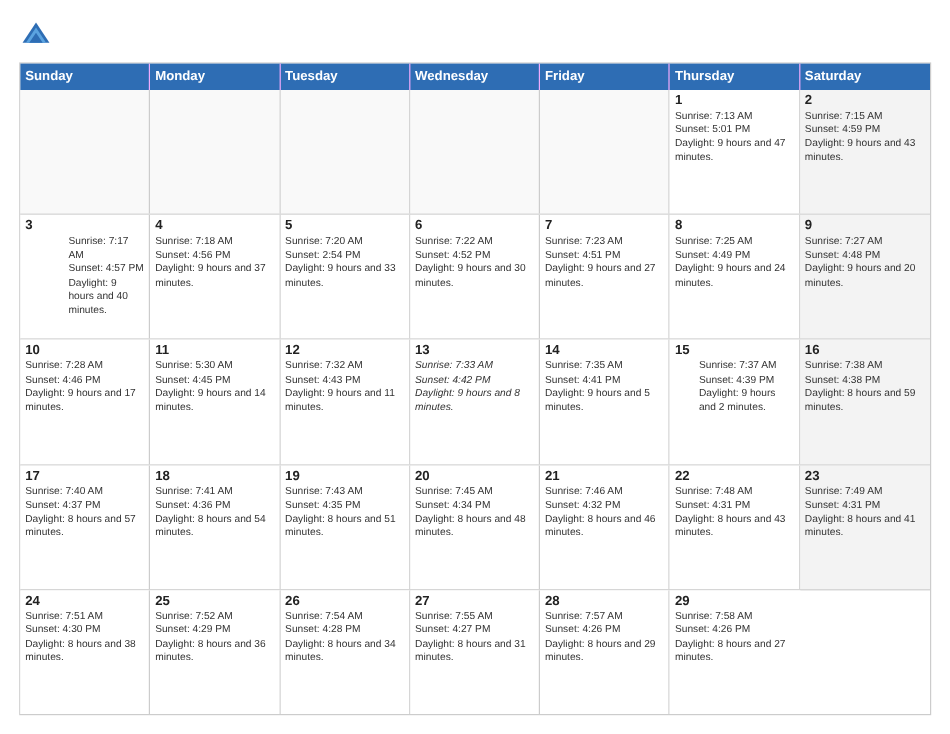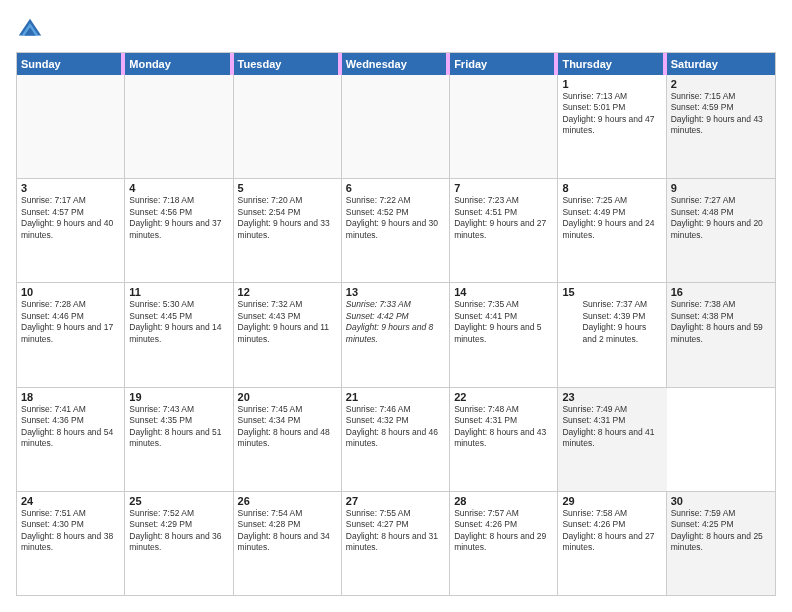--- a/index.html
+++ b/index.html
@@ -70,21 +70,21 @@
       display: grid;
       grid-template-columns: repeat(7, 1fr);
       background: #2e6db4;
     }
     .cal-header-cell {
       color: #fff;
       font-size: 11px;
       font-weight: bold;
       padding: 5px 4px;
       text-align: left;
-      border-right: 4px solid #f0abfc;
+      border-right: 1px solid #f0abfc;
     }
     .cal-header-cell:last-child { border-right: none; }
     .cal-body {
       flex: 1;
       display: flex;
       flex-direction: column;
     }
     .cal-row {
       display: grid;
       grid-template-columns: repeat(7, 1fr);
@@ -165,21 +165,21 @@
           <div class="cal-cell shaded">
             <span class="day-num">2</span>
             <div class="cell-text" style="white-space: pre-line;">Sunrise: 7:15 AM
 Sunset: 4:59 PM
 Daylight: 9 hours and 43 minutes.</div>
           </div>
         </div>
         <div class="cal-row">
           <div class="cal-cell">
             <span class="day-num">3</span>
-            <div class="cell-text" style="white-space: pre-line;">Sunrise: 7:17 AM
+            <div class="cell-text" style="white-space: pre-line; margin-left: 36px;">Sunrise: 7:17 AM
 Sunset: 4:57 PM
 Daylight: 9 hours and 40 minutes.</div>
           </div>
           <div class="cal-cell">
             <span class="day-num">4</span>
             <div class="cell-text" style="white-space: pre-line;">Sunrise: 7:18 AM
 Sunset: 4:56 PM
 Daylight: 9 hours and 37 minutes.</div>
           </div>
           <div class="cal-cell">
@@ -252,20 +252,26 @@
           </div>
           <div class="cal-cell shaded">
             <span class="day-num">16</span>
             <div class="cell-text" style="white-space: pre-line;">Sunrise: 7:38 AM
 Sunset: 4:38 PM
 Daylight: 8 hours and 59 minutes.</div>
           </div>
         </div>
         <div class="cal-row">
           <div class="cal-cell">
+            <span class="day-num">17</span>
+            <div class="cell-text" style="white-space: pre-line;">Sunrise: 7:40 AM
+Sunset: 4:37 PM
+Daylight: 8 hours and 57 minutes.</div>
+          </div>
+          <div class="cal-cell">
             <span class="day-num">18</span>
             <div class="cell-text" style="white-space: pre-line;">Sunrise: 7:41 AM
 Sunset: 4:36 PM
 Daylight: 8 hours and 54 minutes.</div>
           </div>
           <div class="cal-cell">
             <span class="day-num">19</span>
             <div class="cell-text" style="white-space: pre-line;">Sunrise: 7:43 AM
 Sunset: 4:35 PM
 Daylight: 8 hours and 51 minutes.</div>
@@ -325,22 +331,16 @@
             <div class="cell-text" style="white-space: pre-line;">Sunrise: 7:57 AM
 Sunset: 4:26 PM
 Daylight: 8 hours and 29 minutes.</div>
           </div>
           <div class="cal-cell">
             <span class="day-num">29</span>
             <div class="cell-text" style="white-space: pre-line;">Sunrise: 7:58 AM
 Sunset: 4:26 PM
 Daylight: 8 hours and 27 minutes.</div>
           </div>
-          <div class="cal-cell shaded">
-            <span class="day-num">30</span>
-            <div class="cell-text" style="white-space: pre-line;">Sunrise: 7:59 AM
-Sunset: 4:25 PM
-Daylight: 8 hours and 25 minutes.</div>
-          </div>
         </div>
       </div>
   </div>
 </div>
 
 </body></html>

